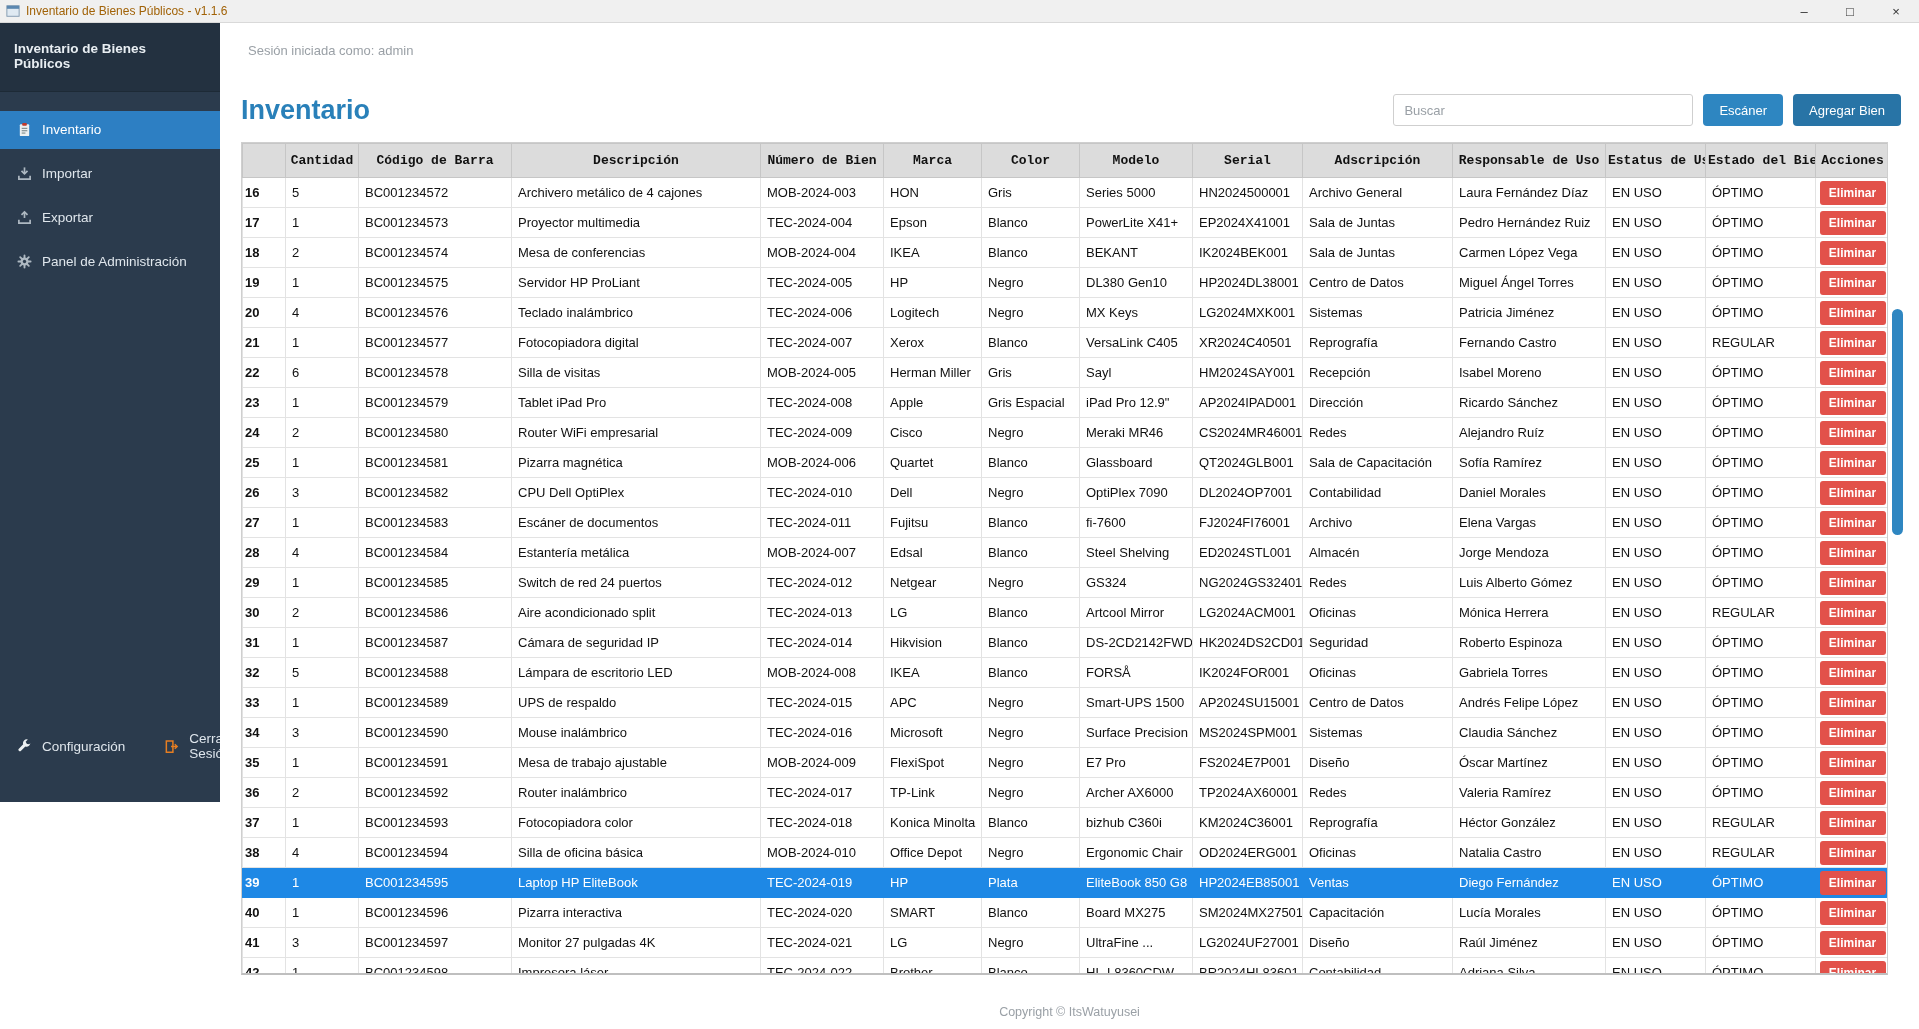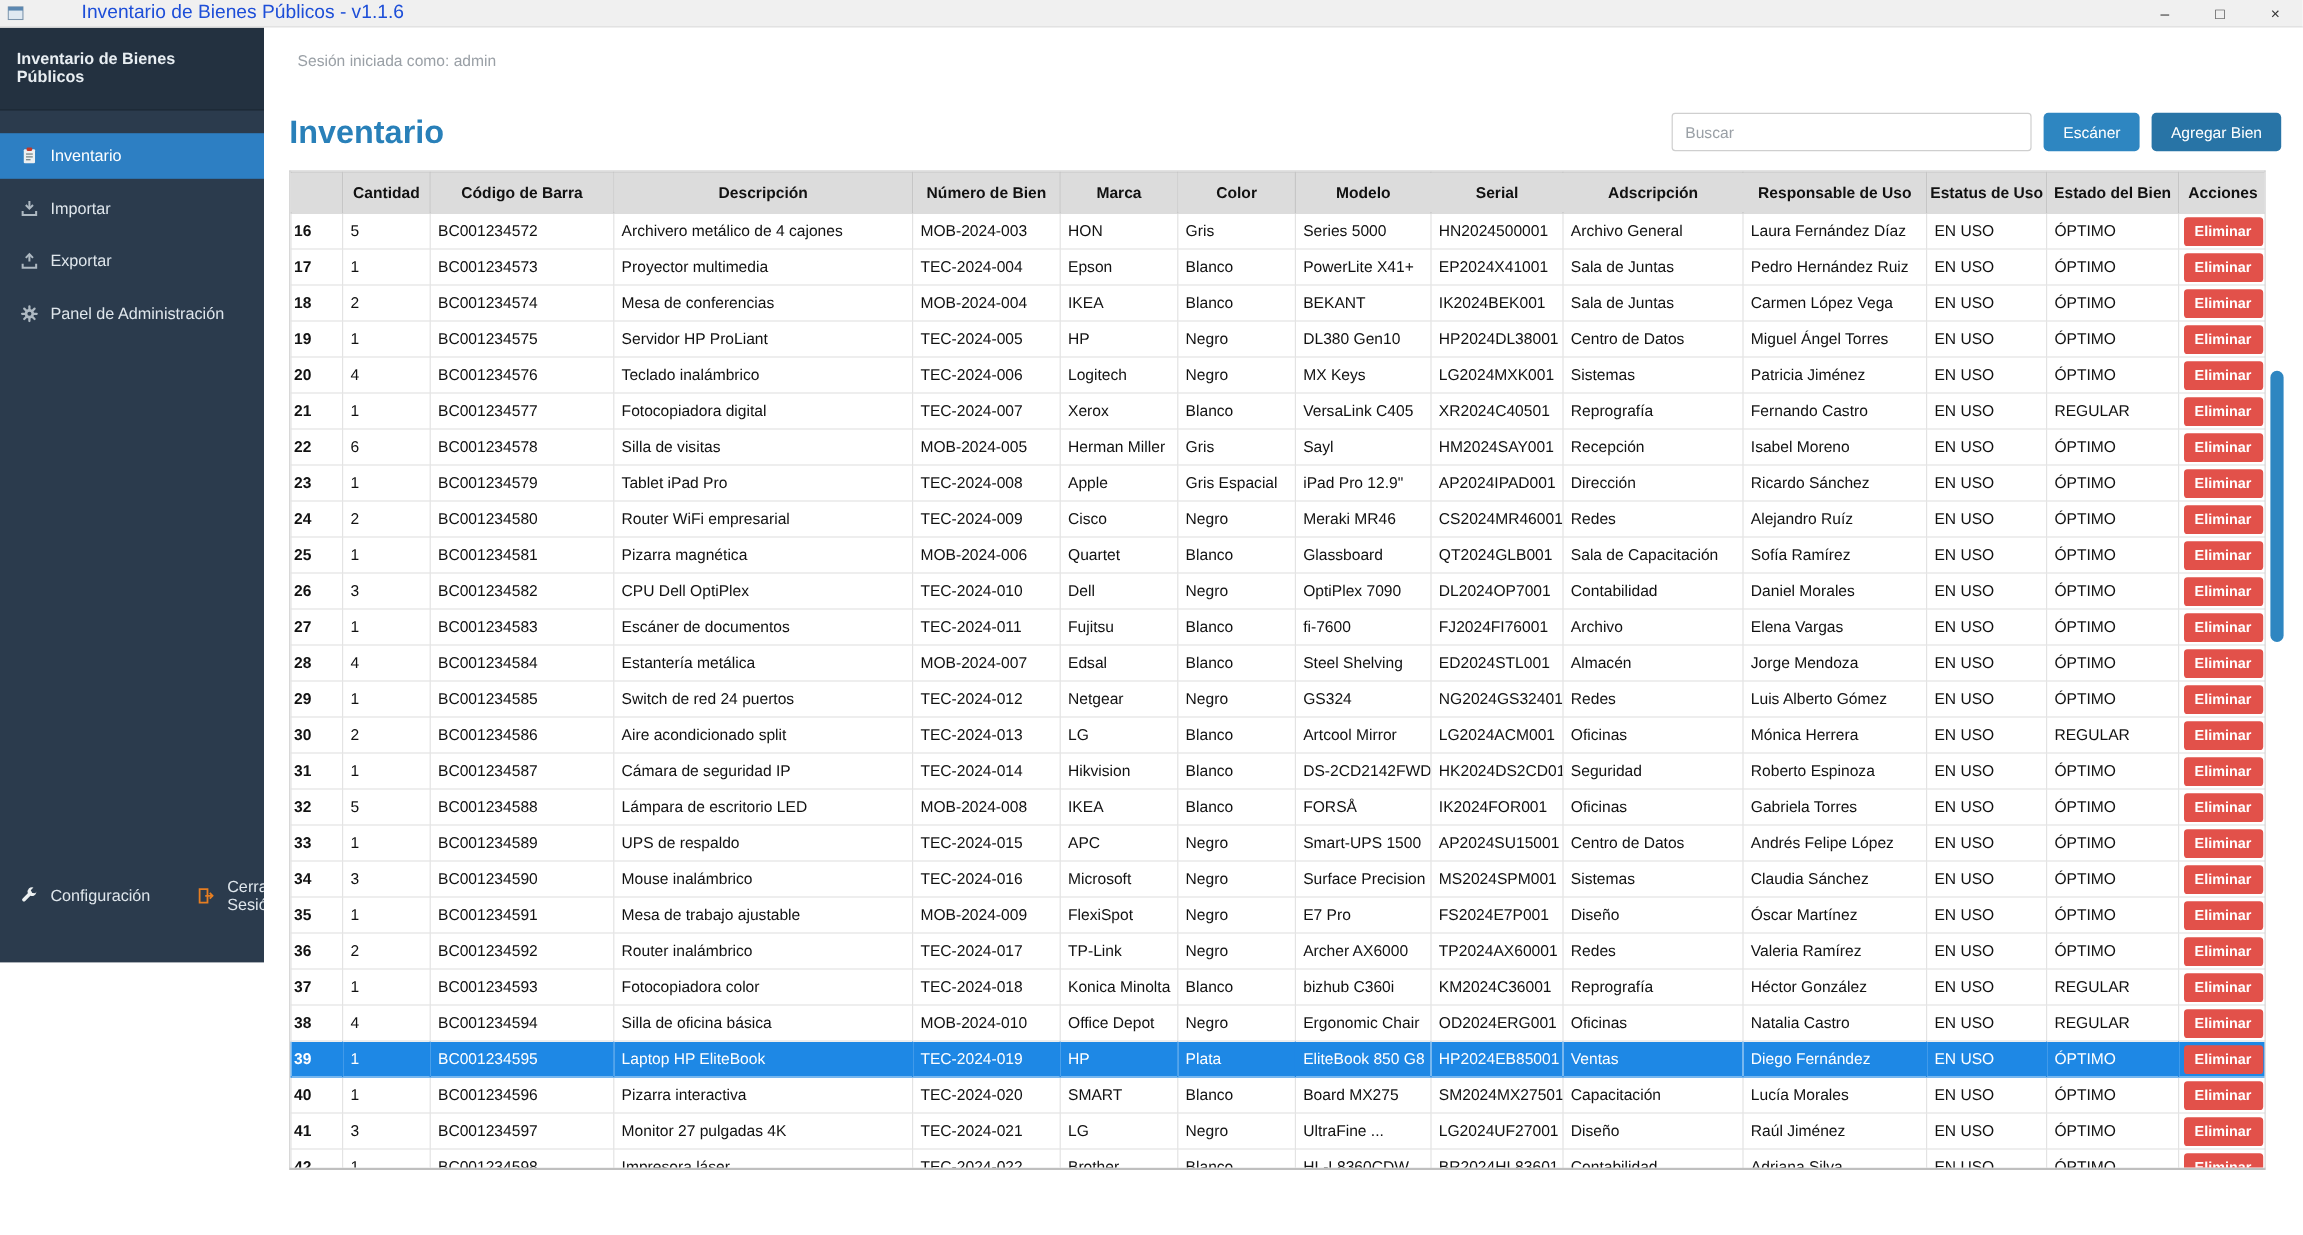--- a/index.html
+++ b/index.html
@@ -9,21 +9,21 @@
     width: 1919px; height: 1029px; overflow: hidden; position: relative;
     font-family: "Liberation Sans", sans-serif; background: #ffffff; color: #111;
     cursor: default;
   }
   
   .titlebar {
     height: 23px; background: #f0f0f0; border-bottom: 1px solid #d9d9d9;
     display: flex; align-items: center; padding-left: 6px; position: relative;
   }
   .app-icon { width: 14px; height: 14px; margin-right: 6px; display: inline-flex; }
-  .title-text { font-size: 16px; color: #1d4ed8; margin-left: 42px; }
+  .title-text { font-size: 12px; color: #a16207; }
   .win-controls { position: absolute; right: 0; top: 0; height: 22px; display: flex; }
   .win-btn { width: 46px; height: 22px; display: flex; align-items: center; justify-content: center; font-size: 13px; color: #333; }
   
   .app-layout { display: flex; height: 779px; }
   .sidebar {
     width: 220px; flex-shrink: 0; background: #2b3b4d; color: #e8eef2;
     display: flex; flex-direction: column;
   }
   .sidebar-header {
     background: #233140; border-bottom: 1px solid #1d2a36;
@@ -59,21 +59,21 @@
   .btn-add { background: #2874a6; }
   
   .table-wrap {
     margin-left: 21px; width: 1647px; height: 833px; overflow: hidden;
     border: 1px solid #cfcfcf; border-bottom: 2px solid #bfbfbf;
   }
   table { border-collapse: collapse; table-layout: fixed; width: 100%; }
   thead th {
     background: #dcdcdc; font-size: 13px; font-weight: bold; height: 34px;
     border: 1px solid #c6c6c6; text-align: center; color: #111; padding: 0 2px;
-    white-space: nowrap; overflow: hidden;
+    white-space: nowrap; overflow: hidden; font-family: Liberation Mono, monospace;
   }
   tbody td {
     font-size: 13px; height: 30px; border: 1px solid #e3e3e3; padding: 0 6px;
     white-space: nowrap; overflow: hidden; color: #111; background: #ffffff;
   }
   td.row-num { font-weight: bold; text-align: left; padding: 0 2px; }
   tr.selected td { background: #1e88e5; color: #ffffff; border-color: #1e88e5; margin-left: 24px; }
   td.actions { padding: 0 3px; text-align: center; }
   .btn-delete {
     background: #e2514a; color: #fff; border: none; border-radius: 3px;
@@ -660,18 +660,19 @@
               <td>Contabilidad</td>
               <td>Adriana Silva</td>
               <td>EN USO</td>
               <td>ÓPTIMO</td>
               <td class="actions"><button class="btn-delete">Eliminar</button></td>
             </tr>
           </tbody>
       </table>
     </div>
 
+    <div class="footer">Copyright © ItsWatuyusei</div>
   </main>
 </div>
 
 <div class="scrollbar-track">
   <div class="scrollbar-thumb"></div>
 </div>
 
 </body></html>

